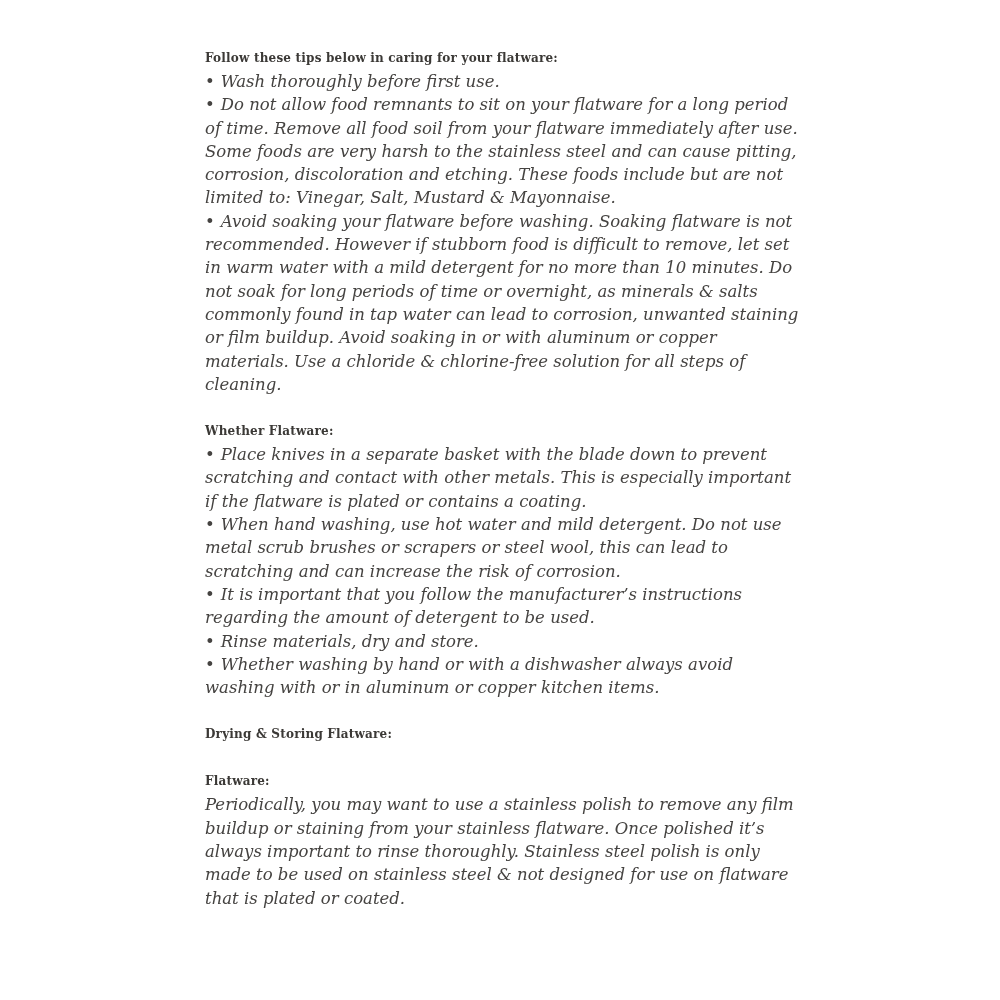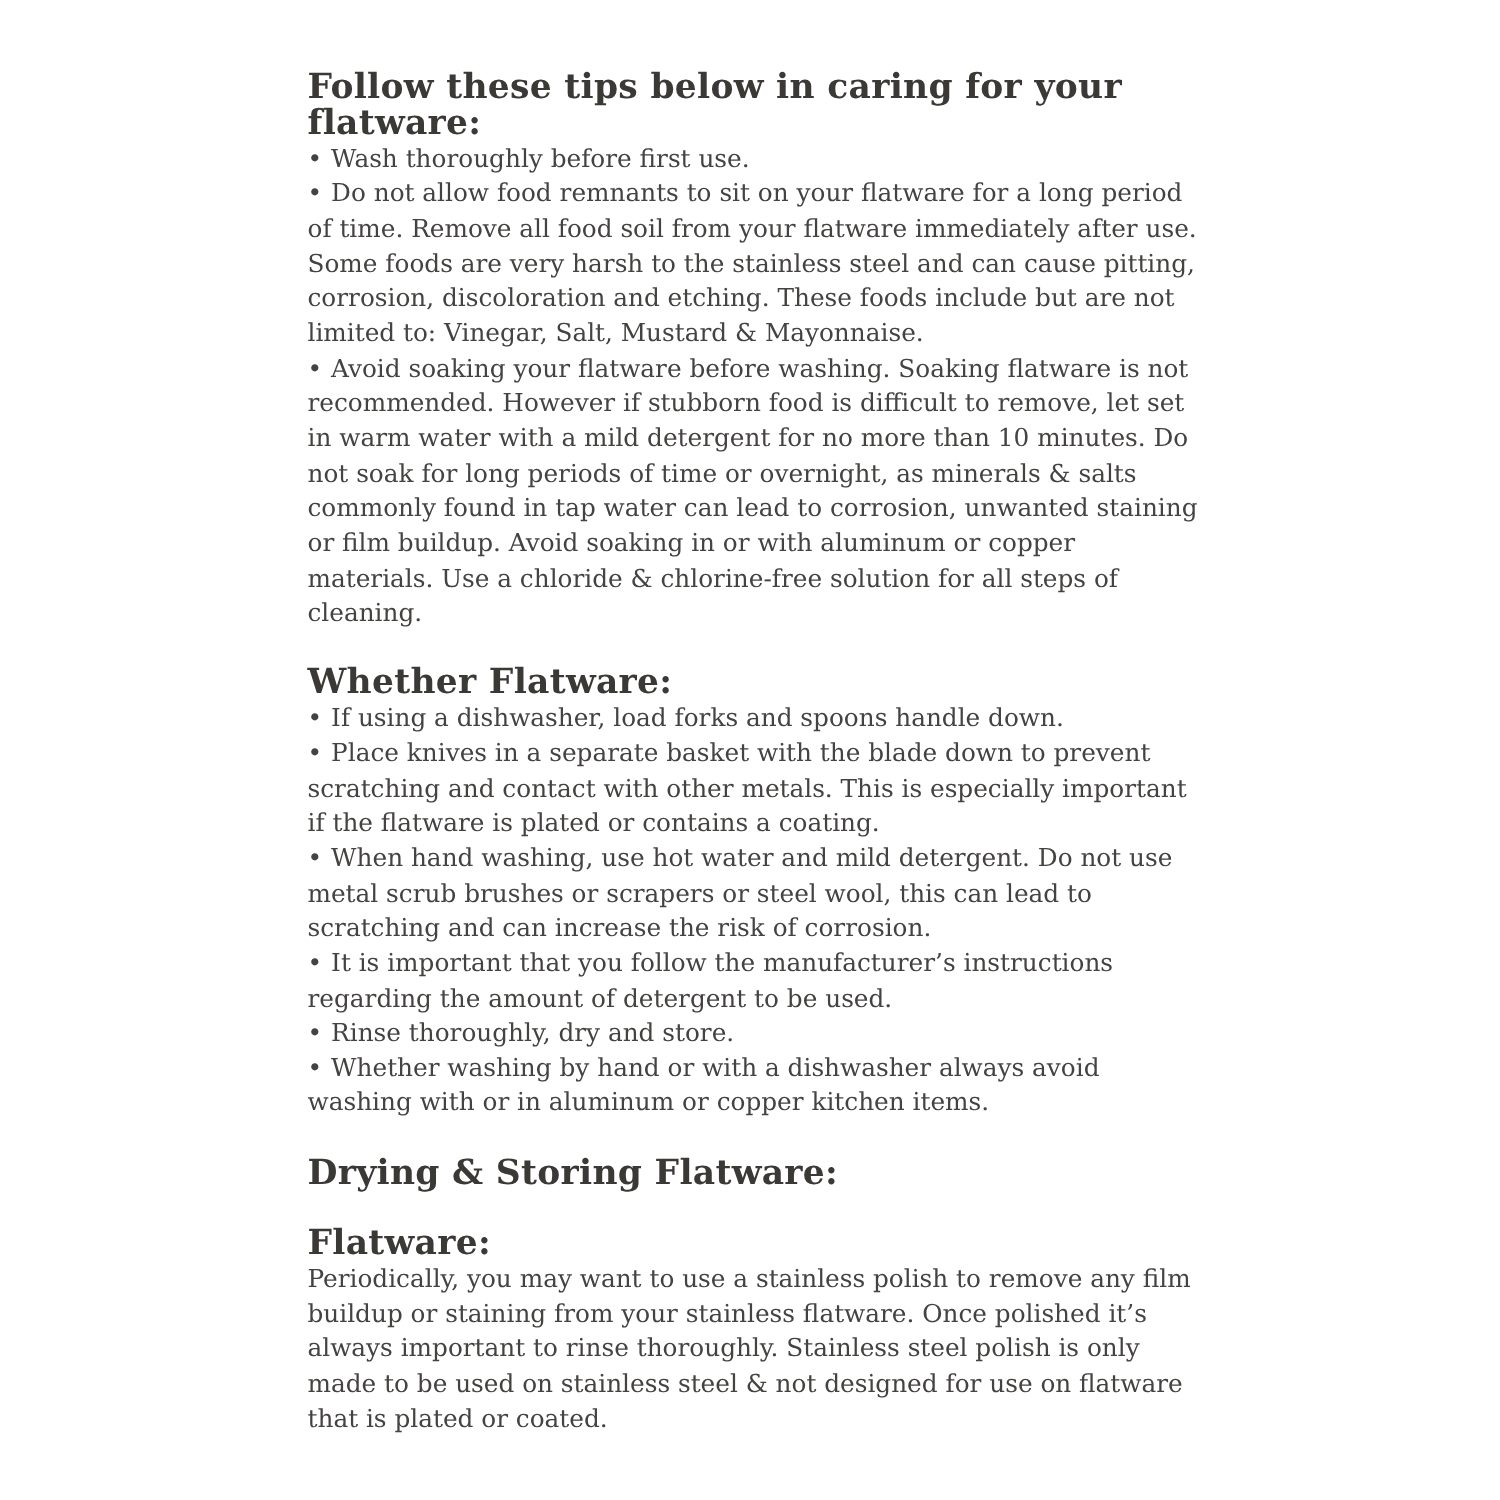--- a/index.html
+++ b/index.html
@@ -26,54 +26,54 @@
   }
   .doc-section {
     margin: 0 0 23px 0;
   }
   .doc-section:last-child {
     margin-bottom: 0;
   }
   .section-heading {
     margin: 0;
     padding: 0;
-    font-size: 23px;
+    font-size: 12px;
     line-height: 24px;
     font-weight: bold;
     color: #3b3936;
     letter-spacing: 0.2px;
   }
   .bullet-item, .section-paragraph {
     margin: 0;
     padding: 0;
+    font-style: italic;
   }
   .bullet-marker {
     margin-right: 6px;
   }
 </style>
 </head>
 <body>
 
 <div class="page">
   <div class="content">
 
     <div class="doc-section">
       <h2 class="section-heading">Follow these tips below in caring for your flatware:</h2>
       <p class="bullet-item"><span class="bullet-marker">•</span><span>Wash thoroughly before first use.</span></p>
       <p class="bullet-item"><span class="bullet-marker">•</span><span>Do not allow food remnants to sit on your flatware for a long period of time. Remove all food soil from your flatware immediately after use. Some foods are very harsh to the stainless steel and can cause pitting, corrosion, discoloration and etching. These foods include but are not limited to: Vinegar, Salt, Mustard &amp; Mayonnaise.</span></p>
       <p class="bullet-item"><span class="bullet-marker">•</span><span>Avoid soaking your flatware before washing. Soaking flatware is not recommended. However if stubborn food is difficult to remove, let set in warm water with a mild detergent for no more than 10 minutes. Do not soak for long periods of time or overnight, as minerals &amp; salts commonly found in tap water can lead to corrosion, unwanted staining or film buildup. Avoid soaking in or with aluminum or copper materials. Use a chloride &amp; chlorine-free solution for all steps of cleaning.</span></p>
     </div>
 
     <div class="doc-section">
       <h2 class="section-heading">Whether Flatware:</h2>
-      <p class="bullet-item"><span class="bullet-marker">•</span><span>If using a dishwasher, load forks and spoons handle down.</span></p>
       <p class="bullet-item"><span class="bullet-marker">•</span><span>Place knives in a separate basket with the blade down to prevent scratching and contact with other metals. This is especially important if the flatware is plated or contains a coating.</span></p>
       <p class="bullet-item"><span class="bullet-marker">•</span><span>When hand washing, use hot water and mild detergent. Do not use metal scrub brushes or scrapers or steel wool, this can lead to scratching and can increase the risk of corrosion.</span></p>
       <p class="bullet-item"><span class="bullet-marker">•</span><span>It is important that you follow the manufacturer’s instructions regarding the amount of detergent to be used.</span></p>
-      <p class="bullet-item"><span class="bullet-marker">•</span><span>Rinse thoroughly, dry and store.</span></p>
+      <p class="bullet-item"><span class="bullet-marker">•</span><span>Rinse materials, dry and store.</span></p>
       <p class="bullet-item"><span class="bullet-marker">•</span><span>Whether washing by hand or with a dishwasher always avoid washing with or in aluminum or copper kitchen items.</span></p>
     </div>
 
     <div class="doc-section">
       <h2 class="section-heading">Drying &amp; Storing Flatware:</h2>
     </div>
 
     <div class="doc-section">
       <h2 class="section-heading">Flatware:</h2>
       <p class="section-paragraph">Periodically, you may want to use a stainless polish to remove any film buildup or staining from your stainless flatware. Once polished it’s always important to rinse thoroughly. Stainless steel polish is only made to be used on stainless steel &amp; not designed for use on flatware that is plated or coated.</p>

